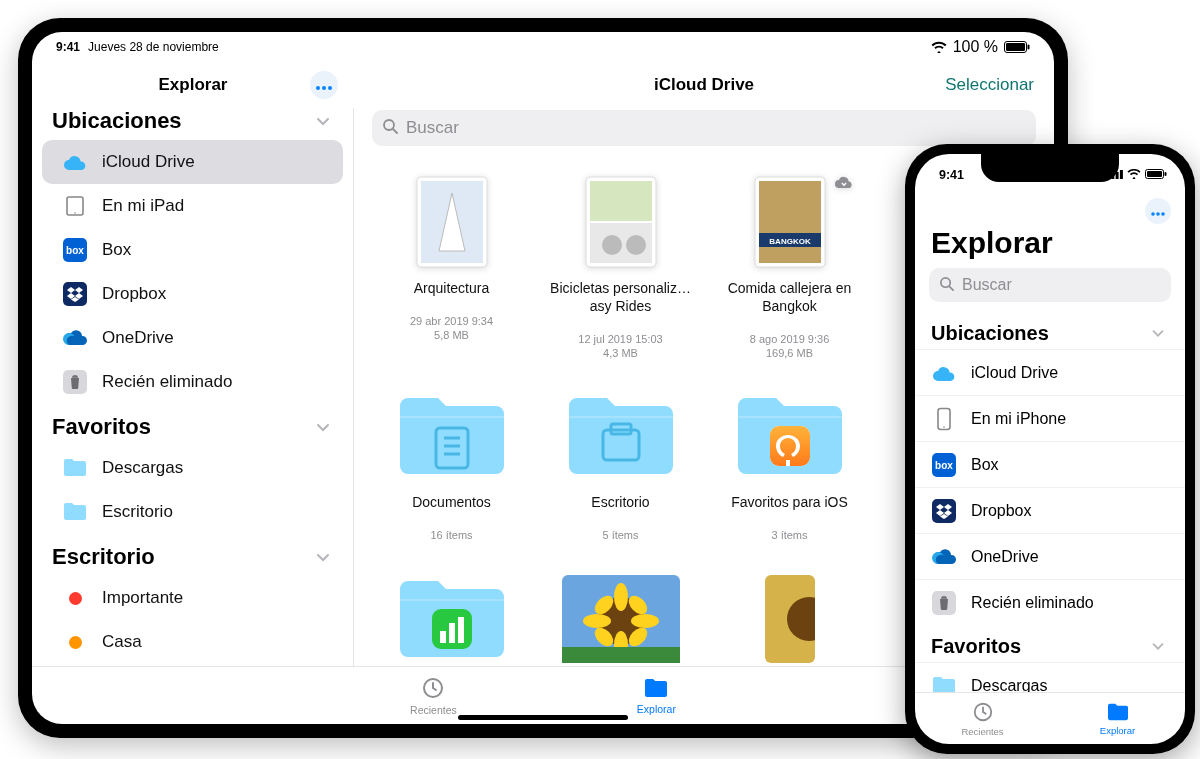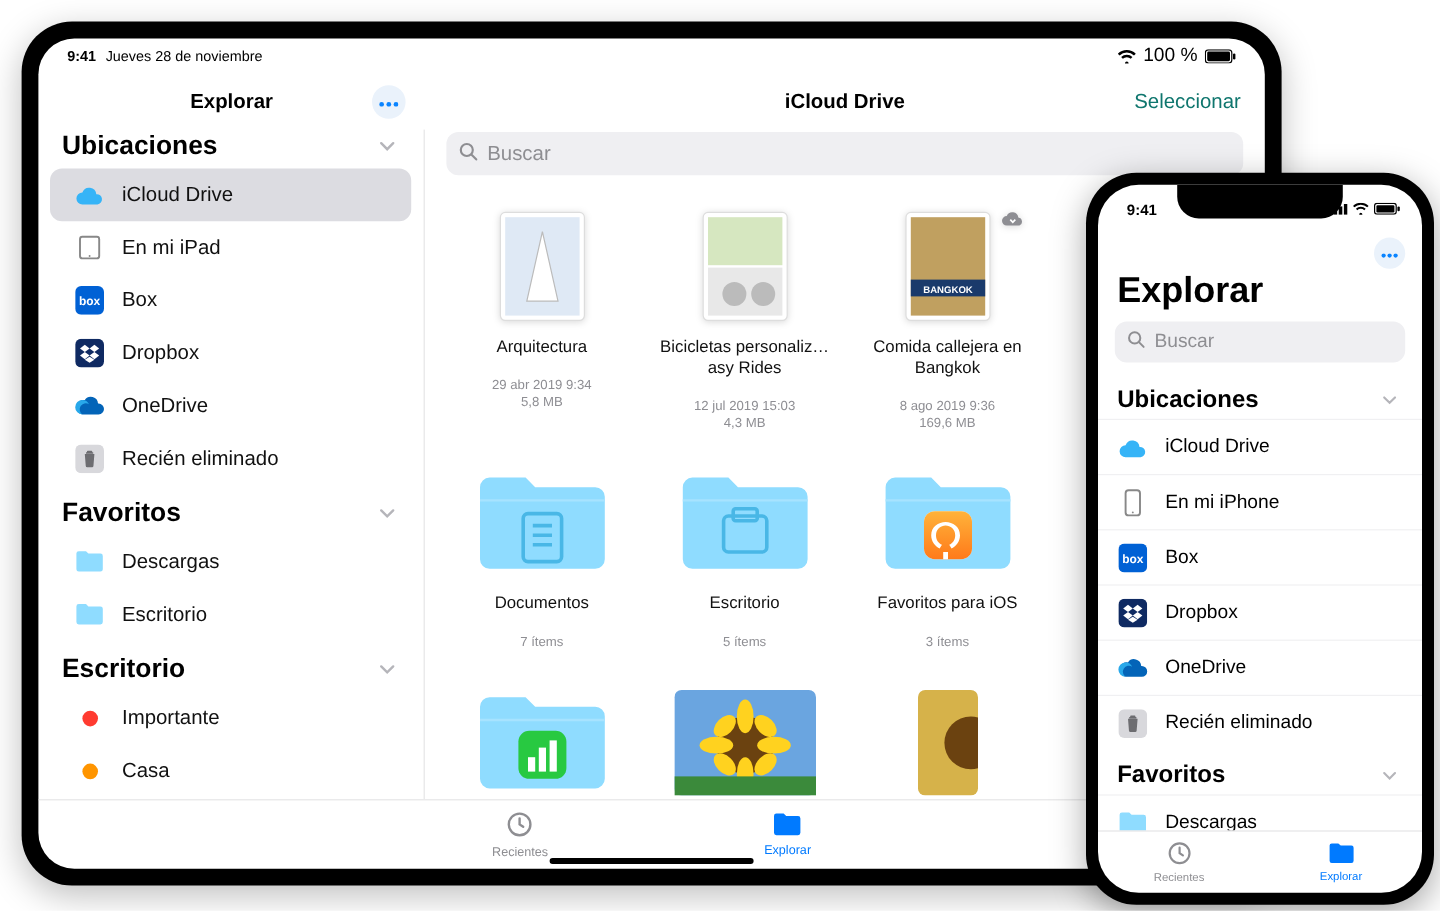--- a/index.html
+++ b/index.html
@@ -307,21 +307,21 @@
                   <svg width="120" height="92" viewBox="0 0 120 92">
                     <path fill="#8fdcff" d="M8 16a8 8 0 0 1 8-8h30l8 8h50a8 8 0 0 1 8 8v52a8 8 0 0 1-8 8H16a8 8 0 0 1-8-8z"></path>
                     <path fill="#a7e3ff" d="M8 26h104v2H8z"></path>
                     <rect x="44" y="38" width="32" height="40" rx="4" fill="none" stroke="#49b7e6" stroke-width="3"></rect>
                     <line x1="52" y1="48" x2="68" y2="48" stroke="#49b7e6" stroke-width="3"></line>
                     <line x1="52" y1="56" x2="68" y2="56" stroke="#49b7e6" stroke-width="3"></line>
                     <line x1="52" y1="64" x2="68" y2="64" stroke="#49b7e6" stroke-width="3"></line>
                   </svg>
                 </div>
                 <div class="fname">Documentos</div>
-                <div class="fmeta">7 ítems</div>
+                <div class="fmeta">16 ítems</div>
               </div>
               <div class="cell">
                 <div class="thumb ">
                   <svg width="120" height="92" viewBox="0 0 120 92">
                     <path fill="#8fdcff" d="M8 16a8 8 0 0 1 8-8h30l8 8h50a8 8 0 0 1 8 8v52a8 8 0 0 1-8 8H16a8 8 0 0 1-8-8z"></path>
                     <path fill="#a7e3ff" d="M8 26h104v2H8z"></path>
                     <rect x="42" y="40" width="36" height="30" rx="4" fill="none" stroke="#49b7e6" stroke-width="3"></rect>
                     <rect x="50" y="34" width="20" height="10" rx="2" fill="none" stroke="#49b7e6" stroke-width="3"></rect>
                   </svg>
                 </div>

